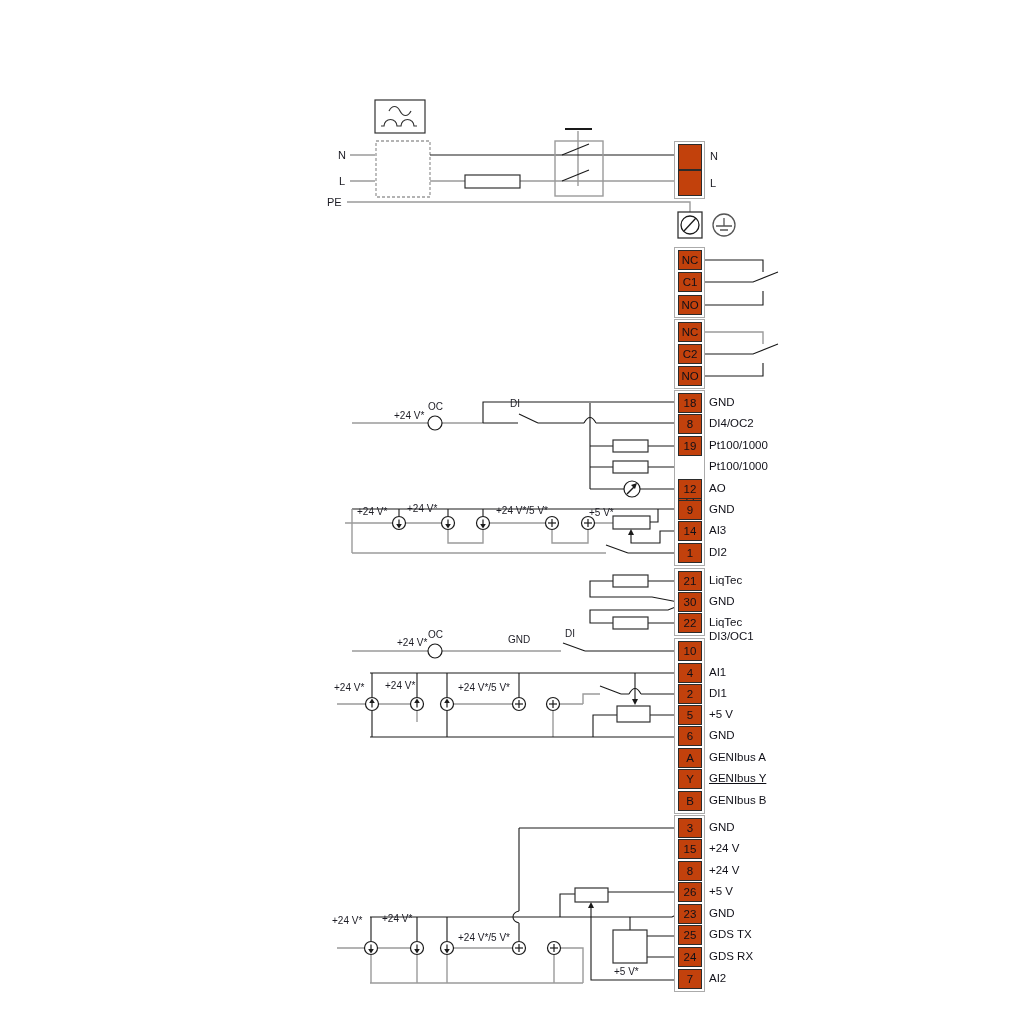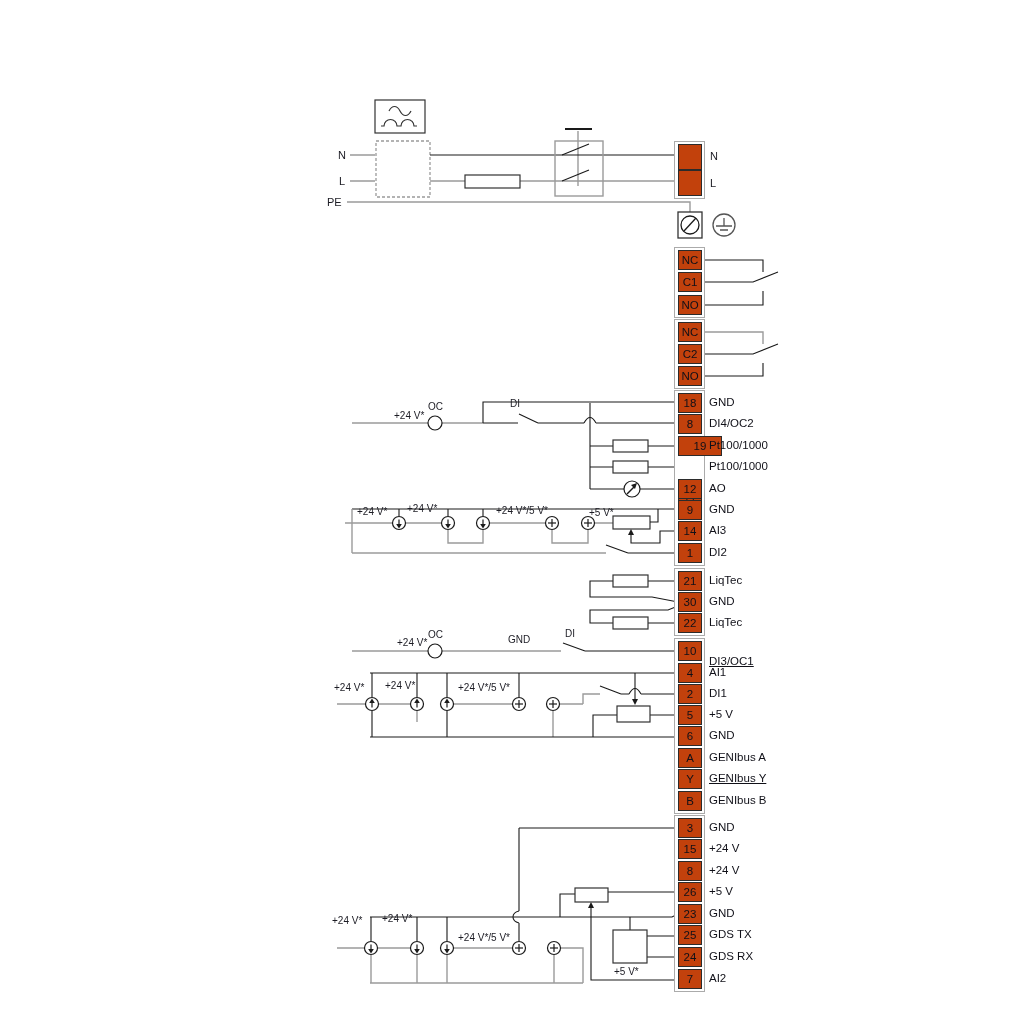--- a/index.html
+++ b/index.html
@@ -243,42 +243,42 @@
       <div class="cell" style="left: 678px; top: 295px; width: 24px; height: 20px;">NO</div>
       <div class="frame" style="left: 674px; top: 319px; width: 31px; height: 70px;"></div>
       <div class="cell" style="left: 678px; top: 322px; width: 24px; height: 20px;">NC</div>
       <div class="cell" style="left: 678px; top: 344px; width: 24px; height: 20px;">C2</div>
       <div class="cell" style="left: 678px; top: 366px; width: 24px; height: 20px;">NO</div>
       <div class="frame" style="left: 674px; top: 390px; width: 31px; height: 176px;"></div>
       <div class="cell" style="left: 678px; top: 393px; width: 24px; height: 20px;">18</div>
       <div class="tlabel" style="left: 709px; top: 395.5px;">GND</div>
       <div class="cell" style="left: 678px; top: 414px; width: 24px; height: 20px;">8</div>
       <div class="tlabel" style="left: 709px; top: 416.5px;">DI4/OC2</div>
-      <div class="cell" style="left: 678px; top: 436px; width: 44px; height: 20px;">19</div>
+      <div class="cell" style="left: 678px; top: 436px; width: 24px; height: 20px;">19</div>
       <div class="tlabel" style="left: 709px; top: 438.5px;">Pt100/1000</div>
       <div class="cell" style="left: 678px; top: 457px; width: 24px; height: 20px; margin-top: 32px;">17</div>
       <div class="tlabel" style="left: 709px; top: 459.5px;">Pt100/1000</div>
       <div class="cell" style="left: 678px; top: 479px; width: 24px; height: 20px;">12</div>
       <div class="tlabel" style="left: 709px; top: 481.5px;">AO</div>
       <div class="cell" style="left: 678px; top: 500px; width: 24px; height: 20px;">9</div>
       <div class="tlabel" style="left: 709px; top: 502.5px;">GND</div>
       <div class="cell" style="left: 678px; top: 521px; width: 24px; height: 20px;">14</div>
       <div class="tlabel" style="left: 709px; top: 523.5px;">AI3</div>
       <div class="cell" style="left: 678px; top: 543px; width: 24px; height: 20px;">1</div>
       <div class="tlabel" style="left: 709px; top: 545.5px;">DI2</div>
       <div class="frame" style="left: 674px; top: 568px; width: 31px; height: 68px;"></div>
       <div class="cell" style="left: 678px; top: 571px; width: 24px; height: 20px;">21</div>
       <div class="tlabel" style="left: 709px; top: 573.5px;">LiqTec</div>
       <div class="cell" style="left: 678px; top: 592px; width: 24px; height: 20px;">30</div>
       <div class="tlabel" style="left: 709px; top: 594.5px;">GND</div>
       <div class="cell" style="left: 678px; top: 613px; width: 24px; height: 20px;">22</div>
       <div class="tlabel" style="left: 709px; top: 615.5px;">LiqTec</div>
       <div class="frame" style="left: 674px; top: 638px; width: 31px; height: 176px;"></div>
       <div class="cell" style="left: 678px; top: 641px; width: 24px; height: 20px;">10</div>
-      <div class="tlabel" style="left: 709px; top: 655px; text-decoration: underline;">DI3/OC1</div>
+      <div class="tlabel" style="left: 709px; top: 630px;">DI3/OC1</div>
       <div class="cell" style="left: 678px; top: 663px; width: 24px; height: 20px;">4</div>
       <div class="tlabel" style="left: 709px; top: 665.5px;">AI1</div>
       <div class="cell" style="left: 678px; top: 684px; width: 24px; height: 20px;">2</div>
       <div class="tlabel" style="left: 709px; top: 686.5px;">DI1</div>
       <div class="cell" style="left: 678px; top: 705px; width: 24px; height: 20px;">5</div>
       <div class="tlabel" style="left: 709px; top: 707.5px;">+5 V</div>
       <div class="cell" style="left: 678px; top: 726px; width: 24px; height: 20px;">6</div>
       <div class="tlabel" style="left: 709px; top: 728.5px;">GND</div>
       <div class="cell" style="left: 678px; top: 748px; width: 24px; height: 20px;">A</div>
       <div class="tlabel" style="left: 709px; top: 750.5px;">GENIbus A</div>

